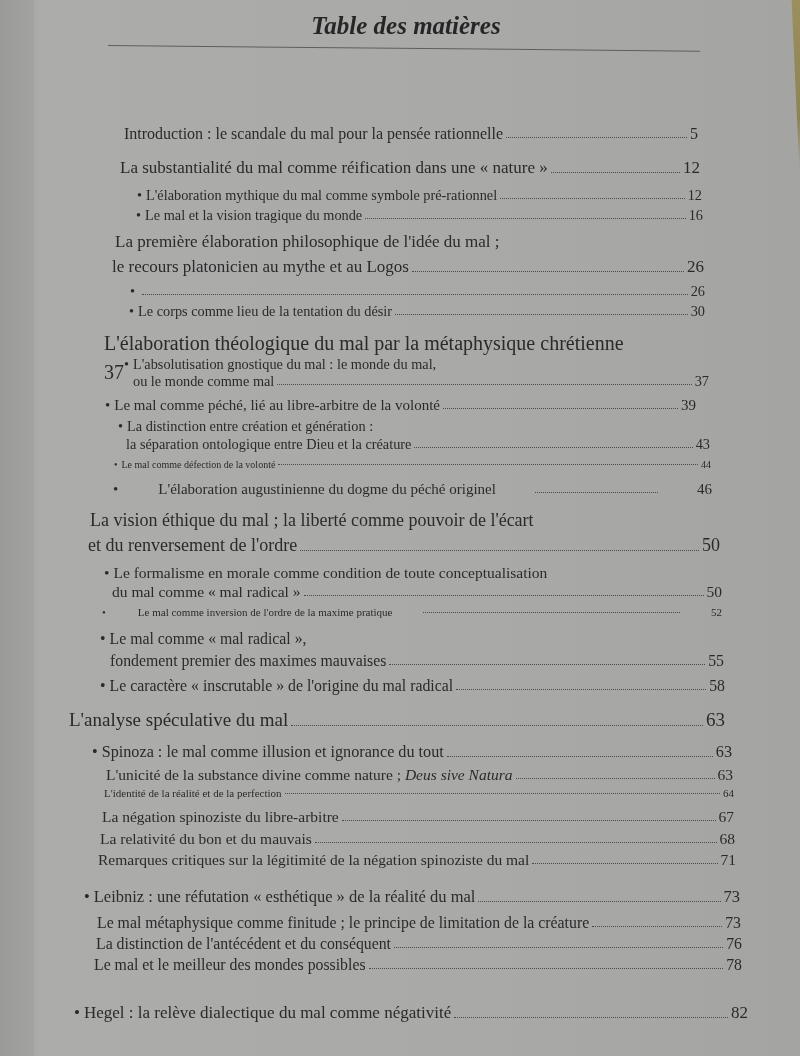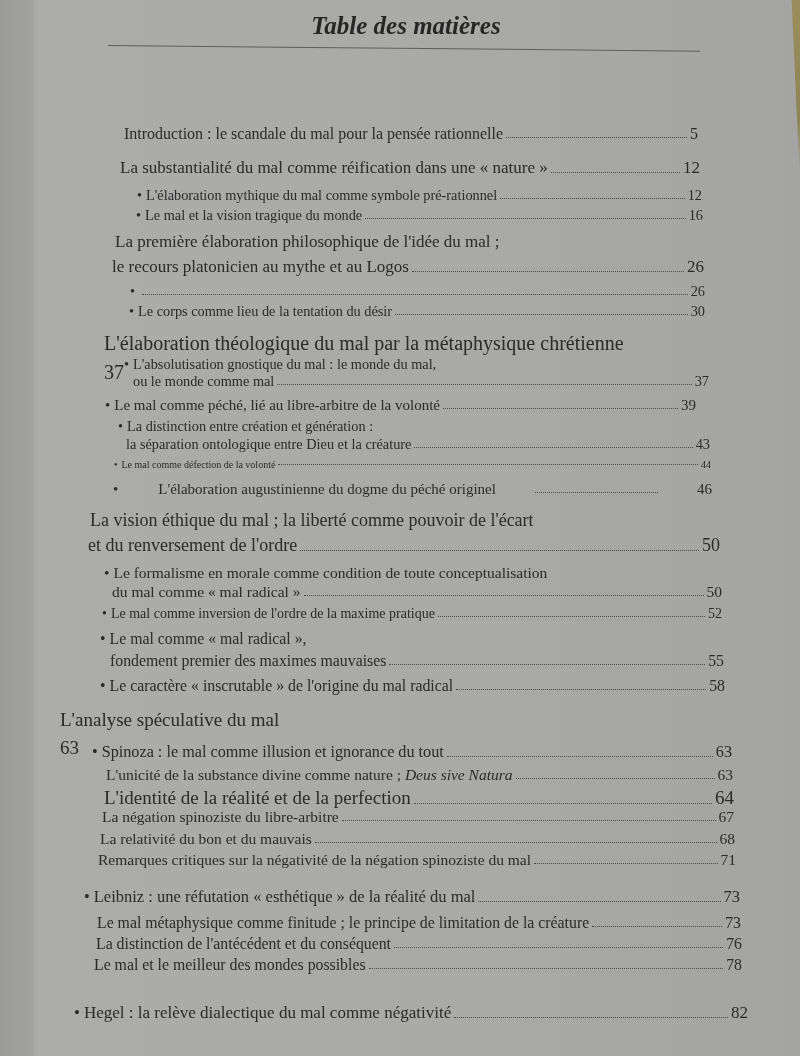--- a/index.html
+++ b/index.html
@@ -144,71 +144,71 @@
   <span class="pg">50</span>
 </div>
 <div class="line lvl1 bullet" style="left:104px;top:564px;width:616px;font-size:15.5px;">
   <span class="txt">Le formalisme en morale comme condition de toute conceptualisation</span>
 </div>
 <div class="line lvl1" style="left:112px;top:583px;width:610px;font-size:15.5px;">
   <span class="txt">du mal comme « mal radical »</span>
   <span class="dots"></span>
   <span class="pg">50</span>
 </div>
-<div class="line lvl1 bullet" style="left:102px;top:606px;width:620px;font-size:14px;">
+<div class="line lvl1 bullet" style="left:102px;top:606px;width:620px;font-size:11px;gap:28px;">
   <span class="txt">Le mal comme inversion de l'ordre de la maxime pratique</span>
   <span class="dots"></span>
   <span class="pg">52</span>
 </div>
 <div class="line lvl1 bullet" style="left:100px;top:630px;width:622px;font-size:15.8px;">
   <span class="txt">Le mal comme « mal radical »,</span>
 </div>
 <div class="line lvl1" style="left:110px;top:652px;width:614px;font-size:15.8px;">
   <span class="txt">fondement premier des maximes mauvaises</span>
   <span class="dots"></span>
   <span class="pg">55</span>
 </div>
 <div class="line lvl1 bullet" style="left:100px;top:677px;width:625px;font-size:15.8px;">
   <span class="txt">Le caractère « inscrutable » de l'origine du mal radical</span>
   <span class="dots"></span>
   <span class="pg">58</span>
 </div>
 
-<div class="line big" style="left:60px;top:709px;width:656px;font-size:19px;flex-direction:column;">
+<div class="line big" style="left:69px;top:709px;width:656px;font-size:19px;">
   <span class="txt">L'analyse spéculative du mal</span>
   <span class="dots"></span>
   <span class="pg">63</span>
 </div>
 <div class="line lvl1 bullet" style="left:92px;top:743px;width:640px;font-size:16.2px;">
   <span class="txt">Spinoza : le mal comme illusion et ignorance du tout</span>
   <span class="dots"></span>
   <span class="pg">63</span>
 </div>
 <div class="line lvl2" style="left:106px;top:766px;width:627px;font-size:15.5px;">
   <span class="txt"><span>L'unicité de la substance divine comme nature ; </span><span class="it">Deus sive Natura</span></span>
   <span class="dots"></span>
   <span class="pg">63</span>
 </div>
-<div class="line lvl2" style="left:104px;top:787px;width:630px;font-size:19px;">
+<div class="line lvl2" style="left:104px;top:787px;width:630px;font-size:11px;">
   <span class="txt">L'identité de la réalité et de la perfection</span>
   <span class="dots"></span>
   <span class="pg">64</span>
 </div>
 <div class="line lvl2" style="left:102px;top:808px;width:632px;font-size:15.5px;">
   <span class="txt">La négation spinoziste du libre-arbitre</span>
   <span class="dots"></span>
   <span class="pg">67</span>
 </div>
 <div class="line lvl2" style="left:100px;top:830px;width:635px;font-size:15.5px;">
   <span class="txt">La relativité du bon et du mauvais</span>
   <span class="dots"></span>
   <span class="pg">68</span>
 </div>
 <div class="line lvl2" style="left:98px;top:851px;width:638px;font-size:15.5px;">
-  <span class="txt">Remarques critiques sur la négativité de la négation spinoziste du mal</span>
+  <span class="txt">Remarques critiques sur la légitimité de la négation spinoziste du mal</span>
   <span class="dots"></span>
   <span class="pg">71</span>
 </div>
 
 <div class="line lvl1 bullet" style="left:84px;top:887px;width:656px;font-size:16.5px;">
   <span class="txt">Leibniz : une réfutation « esthétique » de la réalité du mal</span>
   <span class="dots"></span>
   <span class="pg">73</span>
 </div>
 <div class="line lvl2" style="left:97px;top:914px;width:644px;font-size:15.8px;">

